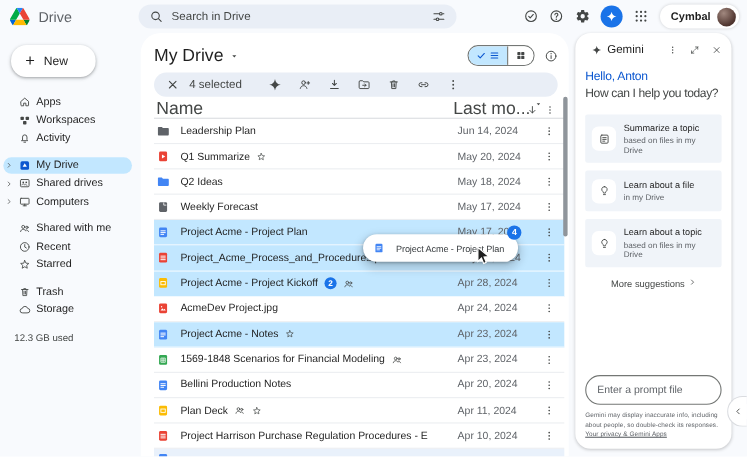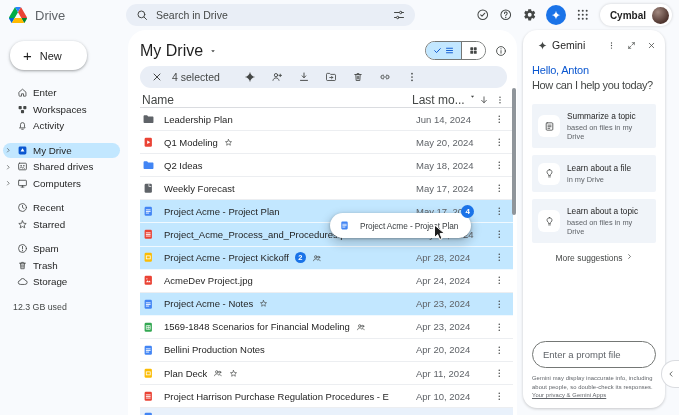--- a/index.html
+++ b/index.html
@@ -44,21 +44,21 @@
   .title .caret{font-size:8px;color:#444746}
   .viewtoggle{margin-left:auto;display:flex;height:19px;border:1px solid #747775;border-radius:10px;overflow:hidden}
   .seg{display:flex;align-items:center;justify-content:center;gap:3px;padding:0 7px;font-size:9px;color:#444746;cursor:pointer;background:#fff}
   .seg+.seg{border-left:1px solid #747775}
   .seg.active{background:#c2e7ff;color:#0b57d0}
   .infoic{margin-left:9px;font-size:12px;color:#444746;cursor:pointer}
   .selbar{margin-top:3px;height:22px;background:#e9eef6;border-radius:11px;display:flex;align-items:center;padding:0 11px;font-size:10.5px;color:#444746}
   .selbar .ic{font-size:12px;color:#444746;cursor:pointer}
   .selbar .cnt{margin:0 9px;white-space:nowrap}
   .selbar .act{margin-left:15px}
-  .thead{margin-top:4px;height:16px;display:flex;align-items:center;font-size:12px;color:#444746;border-bottom:1px solid #dadce0;margin-right:-6px;padding-right:6px}
+  .thead{margin-top:4px;height:16px;display:flex;align-items:center;font-size:16px;color:#444746;border-bottom:1px solid #dadce0;margin-right:-6px;padding-right:6px}
   .thead .cname{flex:1;padding-left:2px}
   .thead .cmod{width:64px;display:flex;align-items:flex-start;gap:4px;white-space:nowrap;cursor:pointer}
   .thead .cmod .caret{font-size:7px}
   .thead .sorta{width:16px;font-size:10px;color:#444746;cursor:pointer}
   .thead .hmore{width:15px;font-size:10px;text-align:center;cursor:pointer}
   .frow{display:flex;align-items:center;height:23.1px;border-bottom:1px solid #eceef1;padding-left:2px;margin-right:-6px;padding-right:6px;cursor:pointer}
   .frow.sel{background:#c2e7ff;border-bottom-color:rgba(255,255,255,.75)}
   .ficon{width:14px;font-size:12.5px;display:inline-flex;flex:none}
   .fname{margin-left:8px;font-size:9.5px;color:#1f1f1f;white-space:nowrap;overflow:hidden;max-width:225px}
   .nbadge{margin-left:6px;min-width:11px;height:11px;border-radius:6px;background:#1a73e8;color:#fff;font-size:7.5px;font-weight:bold;display:inline-flex;align-items:center;justify-content:center;padding:0 2px}
@@ -194,21 +194,21 @@
     </button>
     <nav id="sidenav">
         <div class="navsec">
           <div class="navitem">
             <span class="chev"></span>
             <span class="ic nic">
               <svg viewBox="0 0 24 24" width="1em" height="1em" fill="none" stroke="currentColor" stroke-width="2" stroke-linecap="round" stroke-linejoin="round">
                 <path d="M4.5 11.3L12 4.8l7.5 6.5v7.9a.8.8 0 0 1-.8.8h-4.5v-5.2h-4.4V20H5.3a.8.8 0 0 1-.8-.8z" stroke-width="1.8"></path>
               </svg>
             </span>
-            <span class="lbl">Enter</span>
+            <span class="lbl">Apps</span>
           </div>
           <div class="navitem">
             <span class="chev"></span>
             <span class="ic nic">
               <svg viewBox="0 0 24 24" width="1em" height="1em" fill="currentColor">
                 <rect x="3.5" y="4.5" width="6.8" height="6.8" rx="1.6"></rect>
                 <rect x="13.7" y="4.5" width="6.8" height="6.8" rx="1.6"></rect>
                 <rect x="8.6" y="13.2" width="6.8" height="6.8" rx="1.6"></rect>
               </svg>
             </span>
@@ -268,48 +268,48 @@
               </svg>
             </span>
             <span class="lbl">Computers</span>
           </div>
         </div>
         <div class="navsec">
           <div class="navitem">
             <span class="chev"></span>
             <span class="ic nic">
               <svg viewBox="0 0 24 24" width="1em" height="1em" fill="none" stroke="currentColor" stroke-width="2" stroke-linecap="round" stroke-linejoin="round">
+                <circle cx="9" cy="9.3" r="3" stroke-width="1.7"></circle>
+                <circle cx="16.4" cy="10.2" r="2.3" stroke-width="1.7"></circle>
+                <path d="M3.7 18.6c.6-2.9 2.6-4.4 5.3-4.4 2.2 0 3.9 1 4.7 2.9M14.6 15.3c2.5.1 4.2 1.3 4.9 3.3" stroke-width="1.7"></path>
+              </svg>
+            </span>
+            <span class="lbl">Shared with me</span>
+          </div>
+          <div class="navitem">
+            <span class="chev"></span>
+            <span class="ic nic">
+              <svg viewBox="0 0 24 24" width="1em" height="1em" fill="none" stroke="currentColor" stroke-width="2" stroke-linecap="round" stroke-linejoin="round">
                 <circle cx="12" cy="12" r="8.6" stroke-width="1.8"></circle>
                 <path d="M12 7.3v4.9l3.3 2" stroke-width="1.8"></path>
               </svg>
             </span>
             <span class="lbl">Recent</span>
           </div>
           <div class="navitem">
             <span class="chev"></span>
             <span class="ic nic">
               <svg viewBox="0 0 24 24" width="1em" height="1em" fill="none" stroke="currentColor" stroke-width="2" stroke-linecap="round" stroke-linejoin="round">
                 <path d="M12 4l2.4 5.2 5.7.6-4.3 3.9 1.2 5.6-5-2.9-5 2.9 1.2-5.6-4.3-3.9 5.7-.6z" stroke-width="1.7"></path>
               </svg>
             </span>
             <span class="lbl">Starred</span>
           </div>
         </div>
         <div class="navsec">
-          <div class="navitem">
-            <span class="chev"></span>
-            <span class="ic nic">
-              <svg viewBox="0 0 24 24" width="1em" height="1em" fill="none" stroke="currentColor" stroke-width="2" stroke-linecap="round" stroke-linejoin="round">
-                <circle cx="12" cy="12" r="8.6" stroke-width="1.8"></circle>
-                <path d="M12 7.4v5.6" stroke-width="1.9"></path>
-                <path d="M12 16.7v.1" stroke-width="2.4"></path>
-              </svg>
-            </span>
-            <span class="lbl">Spam</span>
-          </div>
           <div class="navitem">
             <span class="chev"></span>
             <span class="ic nic">
               <svg viewBox="0 0 24 24" width="1em" height="1em" fill="none" stroke="currentColor" stroke-width="2" stroke-linecap="round" stroke-linejoin="round">
                 <path d="M5.5 7h13M10 7V5.2h4V7M7.6 7l.7 12h7.4l.7-12M10.6 10.3v5.6M13.4 10.3v5.6" stroke-width="1.7"></path>
               </svg>
             </span>
             <span class="lbl">Trash</span>
           </div>
           <div class="navitem">
@@ -461,21 +461,21 @@
             </svg>
           </span>
         </div>
         <div class="frow">
           <span class="ficon">
             <svg viewBox="0 0 24 24" width="1em" height="1em">
               <rect x="5" y="3.5" width="14" height="17" rx="2.4" fill="#ea4335"></rect>
               <path d="M10 8.6v6.8l5.8-3.4z" fill="#fff"></path>
             </svg>
           </span>
-          <span class="fname">Q1 Modeling</span>
+          <span class="fname">Q1 Summarize</span>
           <span class="ic bstar">
             <svg viewBox="0 0 24 24" width="1em" height="1em" fill="none" stroke="currentColor" stroke-width="2" stroke-linecap="round" stroke-linejoin="round">
               <path d="M12 4l2.4 5.2 5.7.6-4.3 3.9 1.2 5.6-5-2.9-5 2.9 1.2-5.6-4.3-3.9 5.7-.6z" stroke-width="1.7"></path>
             </svg>
           </span>
           <span class="fdate">May 20, 2024</span>
           <span class="ic rmore">
             <svg viewBox="0 0 24 24" width="1em" height="1em" fill="currentColor">
               <circle cx="12" cy="5.3" r="1.7"></circle>
               <circle cx="12" cy="12" r="1.7"></circle>

